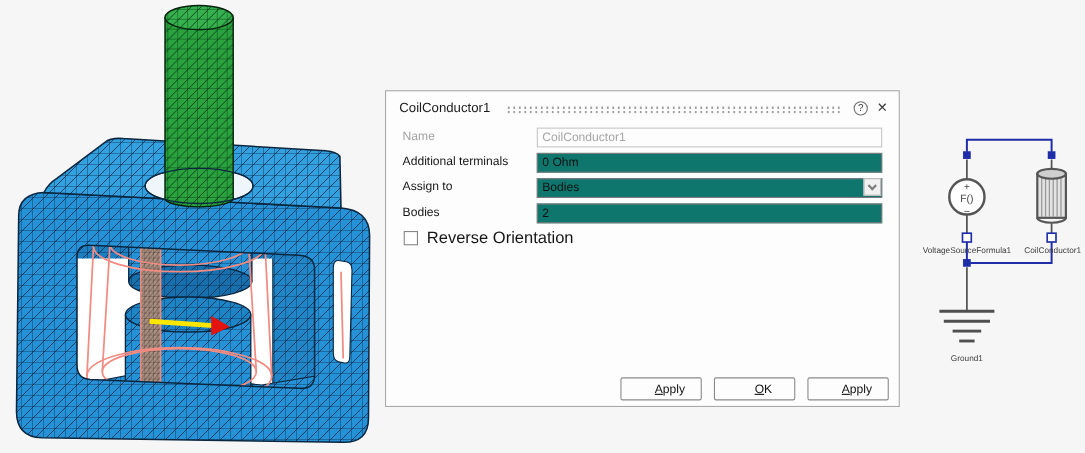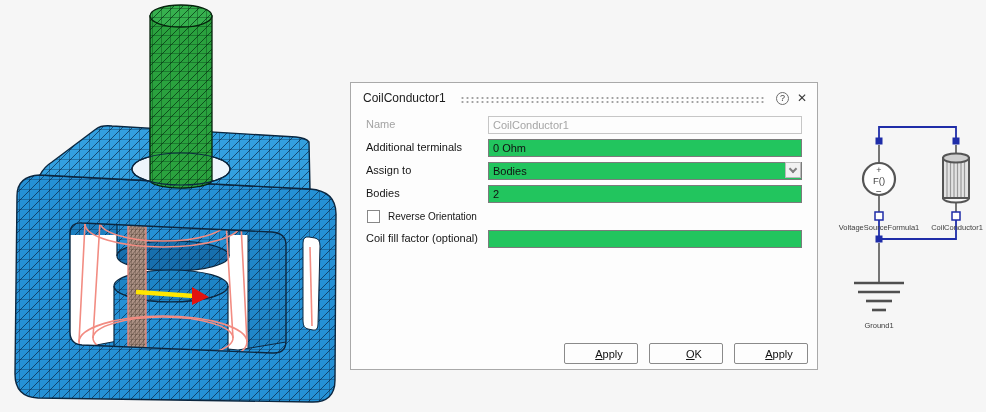--- a/index.html
+++ b/index.html
@@ -31,37 +31,37 @@
     font-size:9px; color:#3c3c3c; display:flex; align-items:center; justify-content:center;
     margin-right:8px; cursor:default;
   }
   .close-btn { font-size:12px; color:#3a3a3a; line-height:13px; cursor:default; }
   .fields { padding:6px 15px 0 15px; }
   .row { display:flex; align-items:center; margin-bottom:5px; height:18px; }
   .row label { width:122px; font-size:11px; color:#161616; flex:none; }
   .row label.dim { color:#a3a3a3; }
   .ctrl { flex:1; position:relative; height:18px; }
   .tb {
-    width:100%; height:18px; border:1px solid #7b7b7b; background:#22c55e;
+    width:100%; height:18px; border:1px solid #7b7b7b; background:#0f766e;
     font-family:"Liberation Sans", sans-serif; font-size:11px; color:#111;
     padding:0 4px; outline:none;
   }
   .tb.dim { border-color:#c6c6c6; color:#a6a6a6; background:#fdfdfd; }
   .combo-btn {
     position:absolute; right:1px; top:1px; width:16px; height:16px;
     background:#f1f1f1; border:1px solid #b9b9b9;
     display:flex; align-items:center; justify-content:center;
   }
   .chev {
     width:6px; height:6px; border-right:2px solid #7e7e7e; border-bottom:2px solid #7e7e7e;
     transform:rotate(45deg); margin-top:-3px;
   }
   .cb-row { display:flex; align-items:center; margin:7px 0 6px 1px; height:14px; }
   .cb { width:13px; height:13px; border:1px solid #878787; background:#fff; margin-right:8px; flex:none; }
-  .cb-row span { font-size:10px; color:#161616; }
+  .cb-row span { font-size:15px; color:#161616; }
   .btns { position:absolute; right:9px; bottom:5px; display:flex; gap:11px; }
   .btn {
     width:74px; height:21px; background:#fdfdfd; border:1px solid #8a8a8a; border-radius:2px;
     font-family:"Liberation Sans", sans-serif; font-size:11px; color:#111;
     display:flex; align-items:center; justify-content:center; cursor:default;
   }
   .btn span { display:block;margin-left:16px; }
   .btn span::first-letter { text-decoration:underline; }
   svg text { font-family:"Liberation Sans", sans-serif; }
 </style>
@@ -187,24 +187,20 @@
       </div>
     </div>
     <div class="row">
       <label>Bodies</label>
       <div class="ctrl"><input class="tb" value="2" style=""></div>
     </div>
     <div class="cb-row">
       <div class="cb"></div>
       <span>Reverse Orientation</span>
     </div>
-    <div class="row">
-      <label>Coil fill factor (optional)</label>
-      <div class="ctrl"><input class="tb" value="" style=""></div>
-    </div>
   </div>
 
   <div class="btns">
     <div class="btn">
         <span>Apply</span>
       </div>
     <div class="btn">
         <span>OK</span>
       </div>
     <div class="btn">

